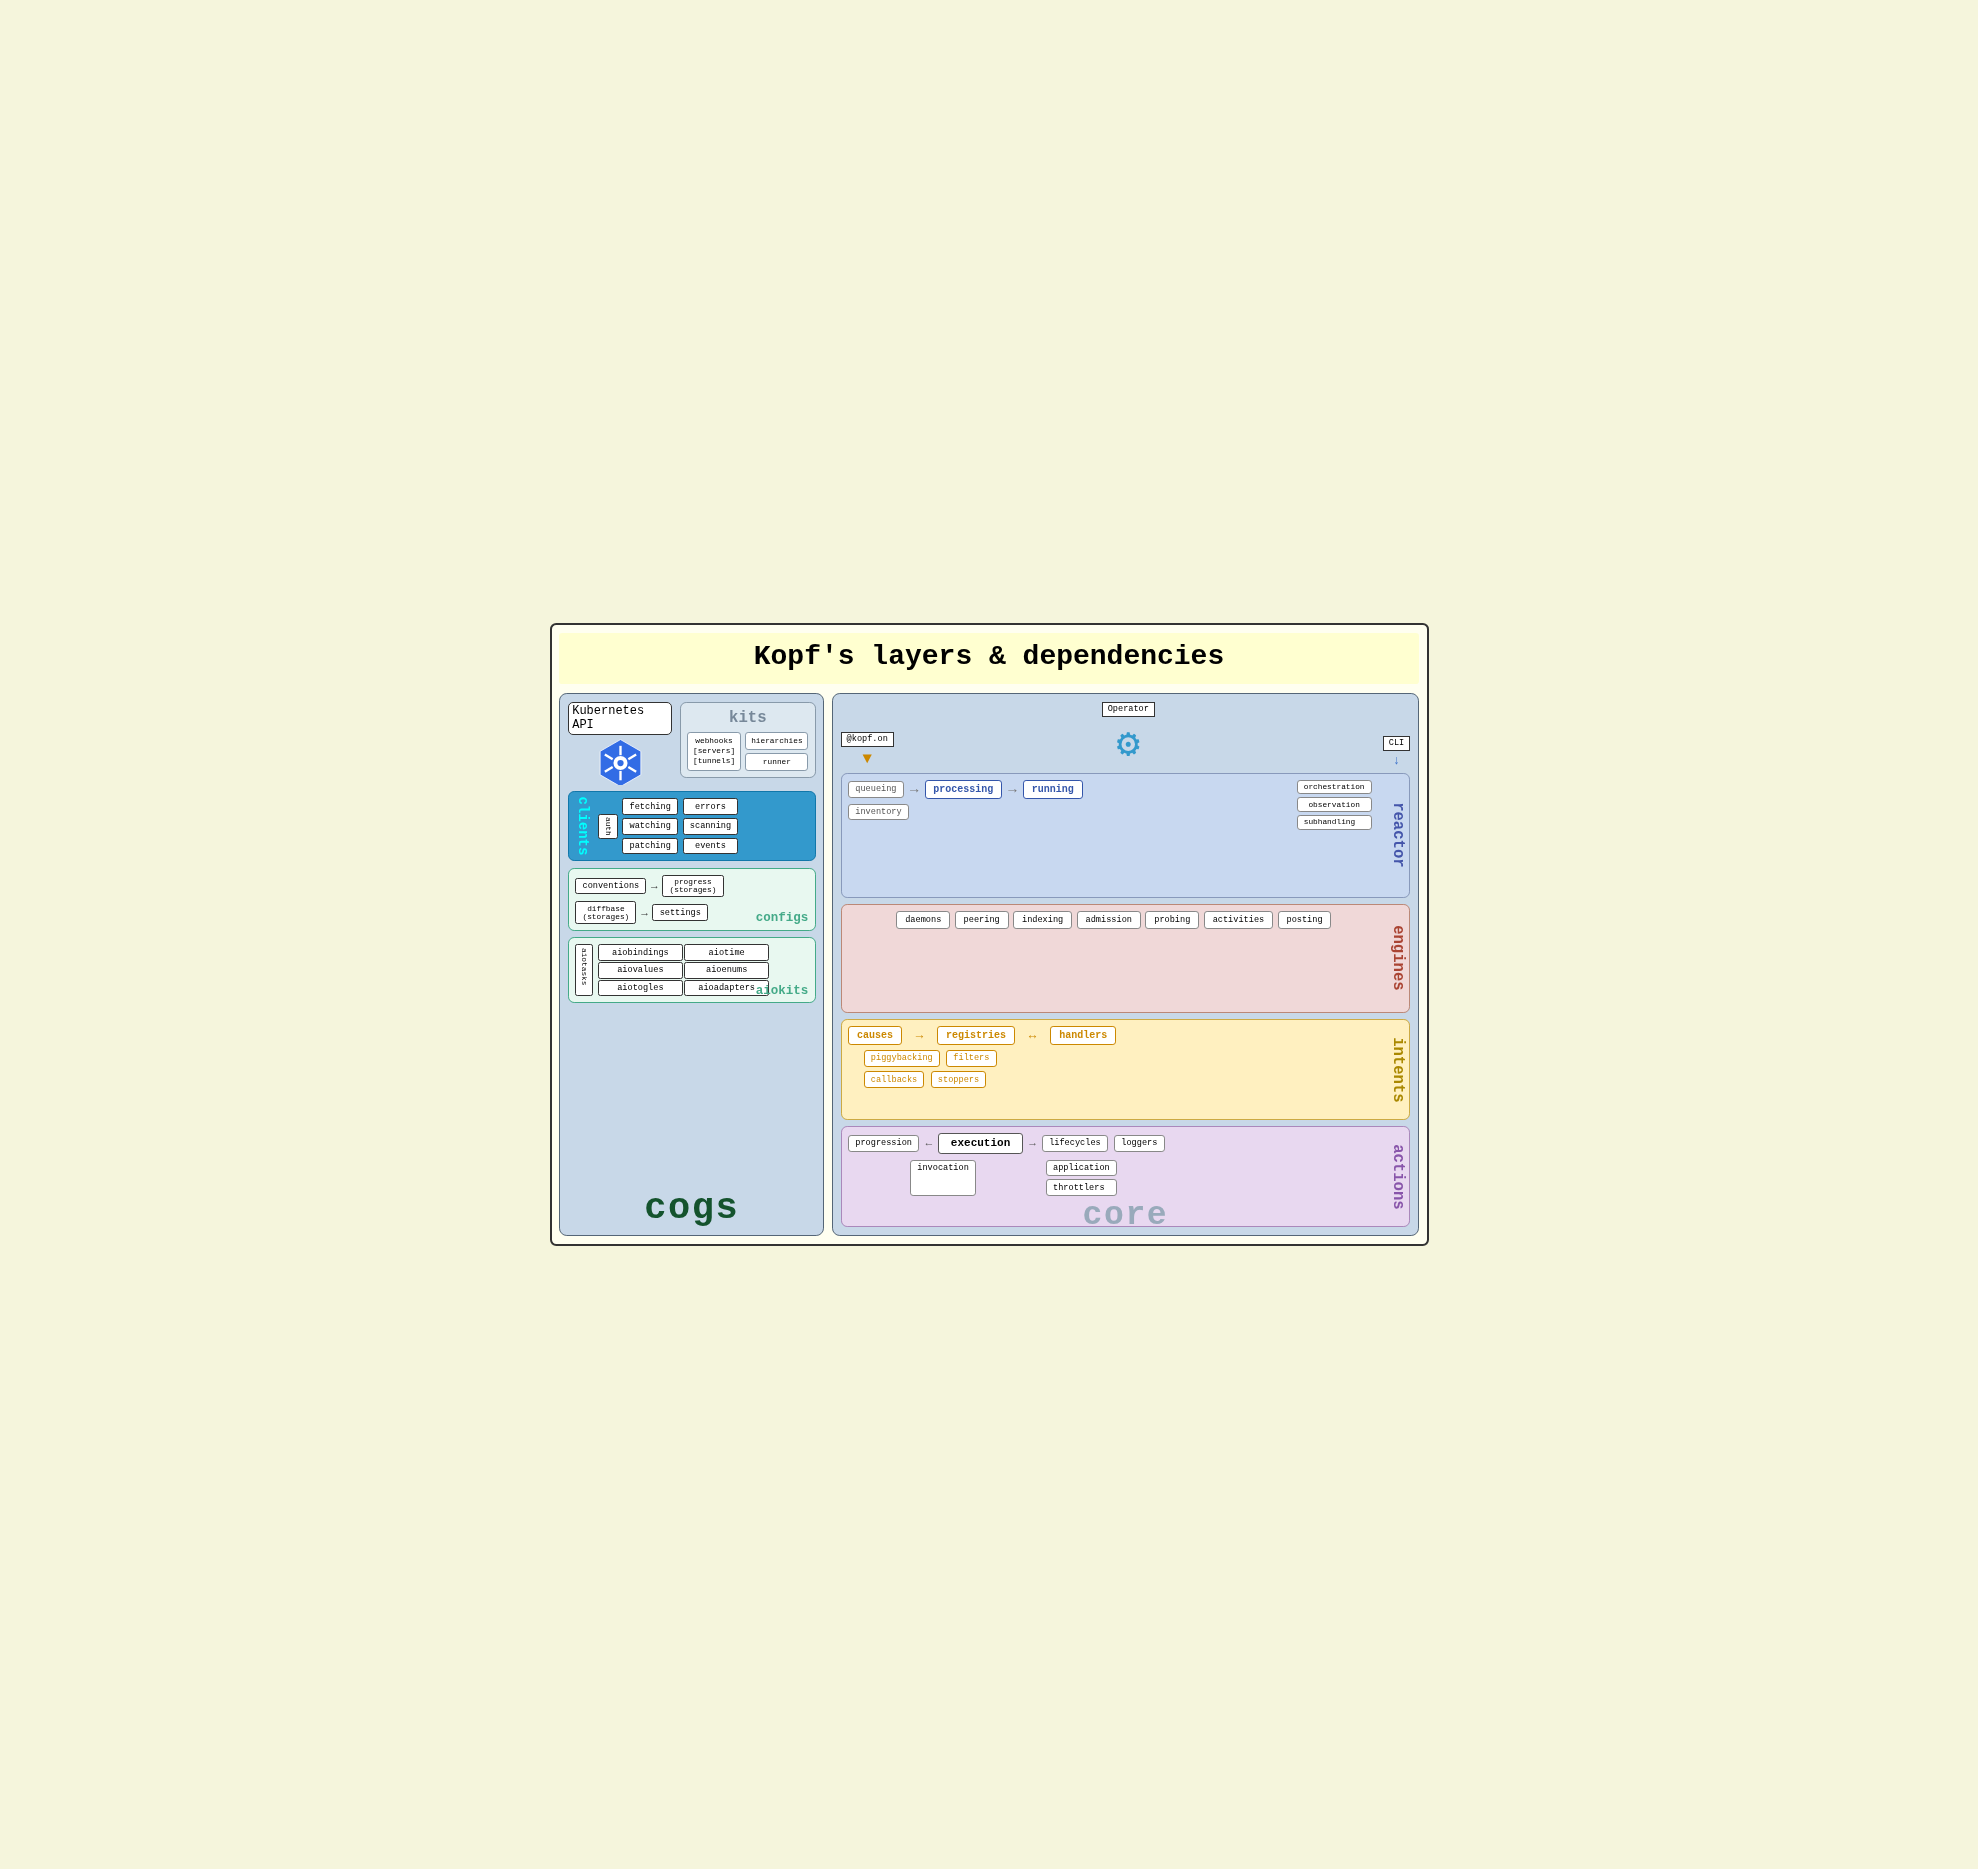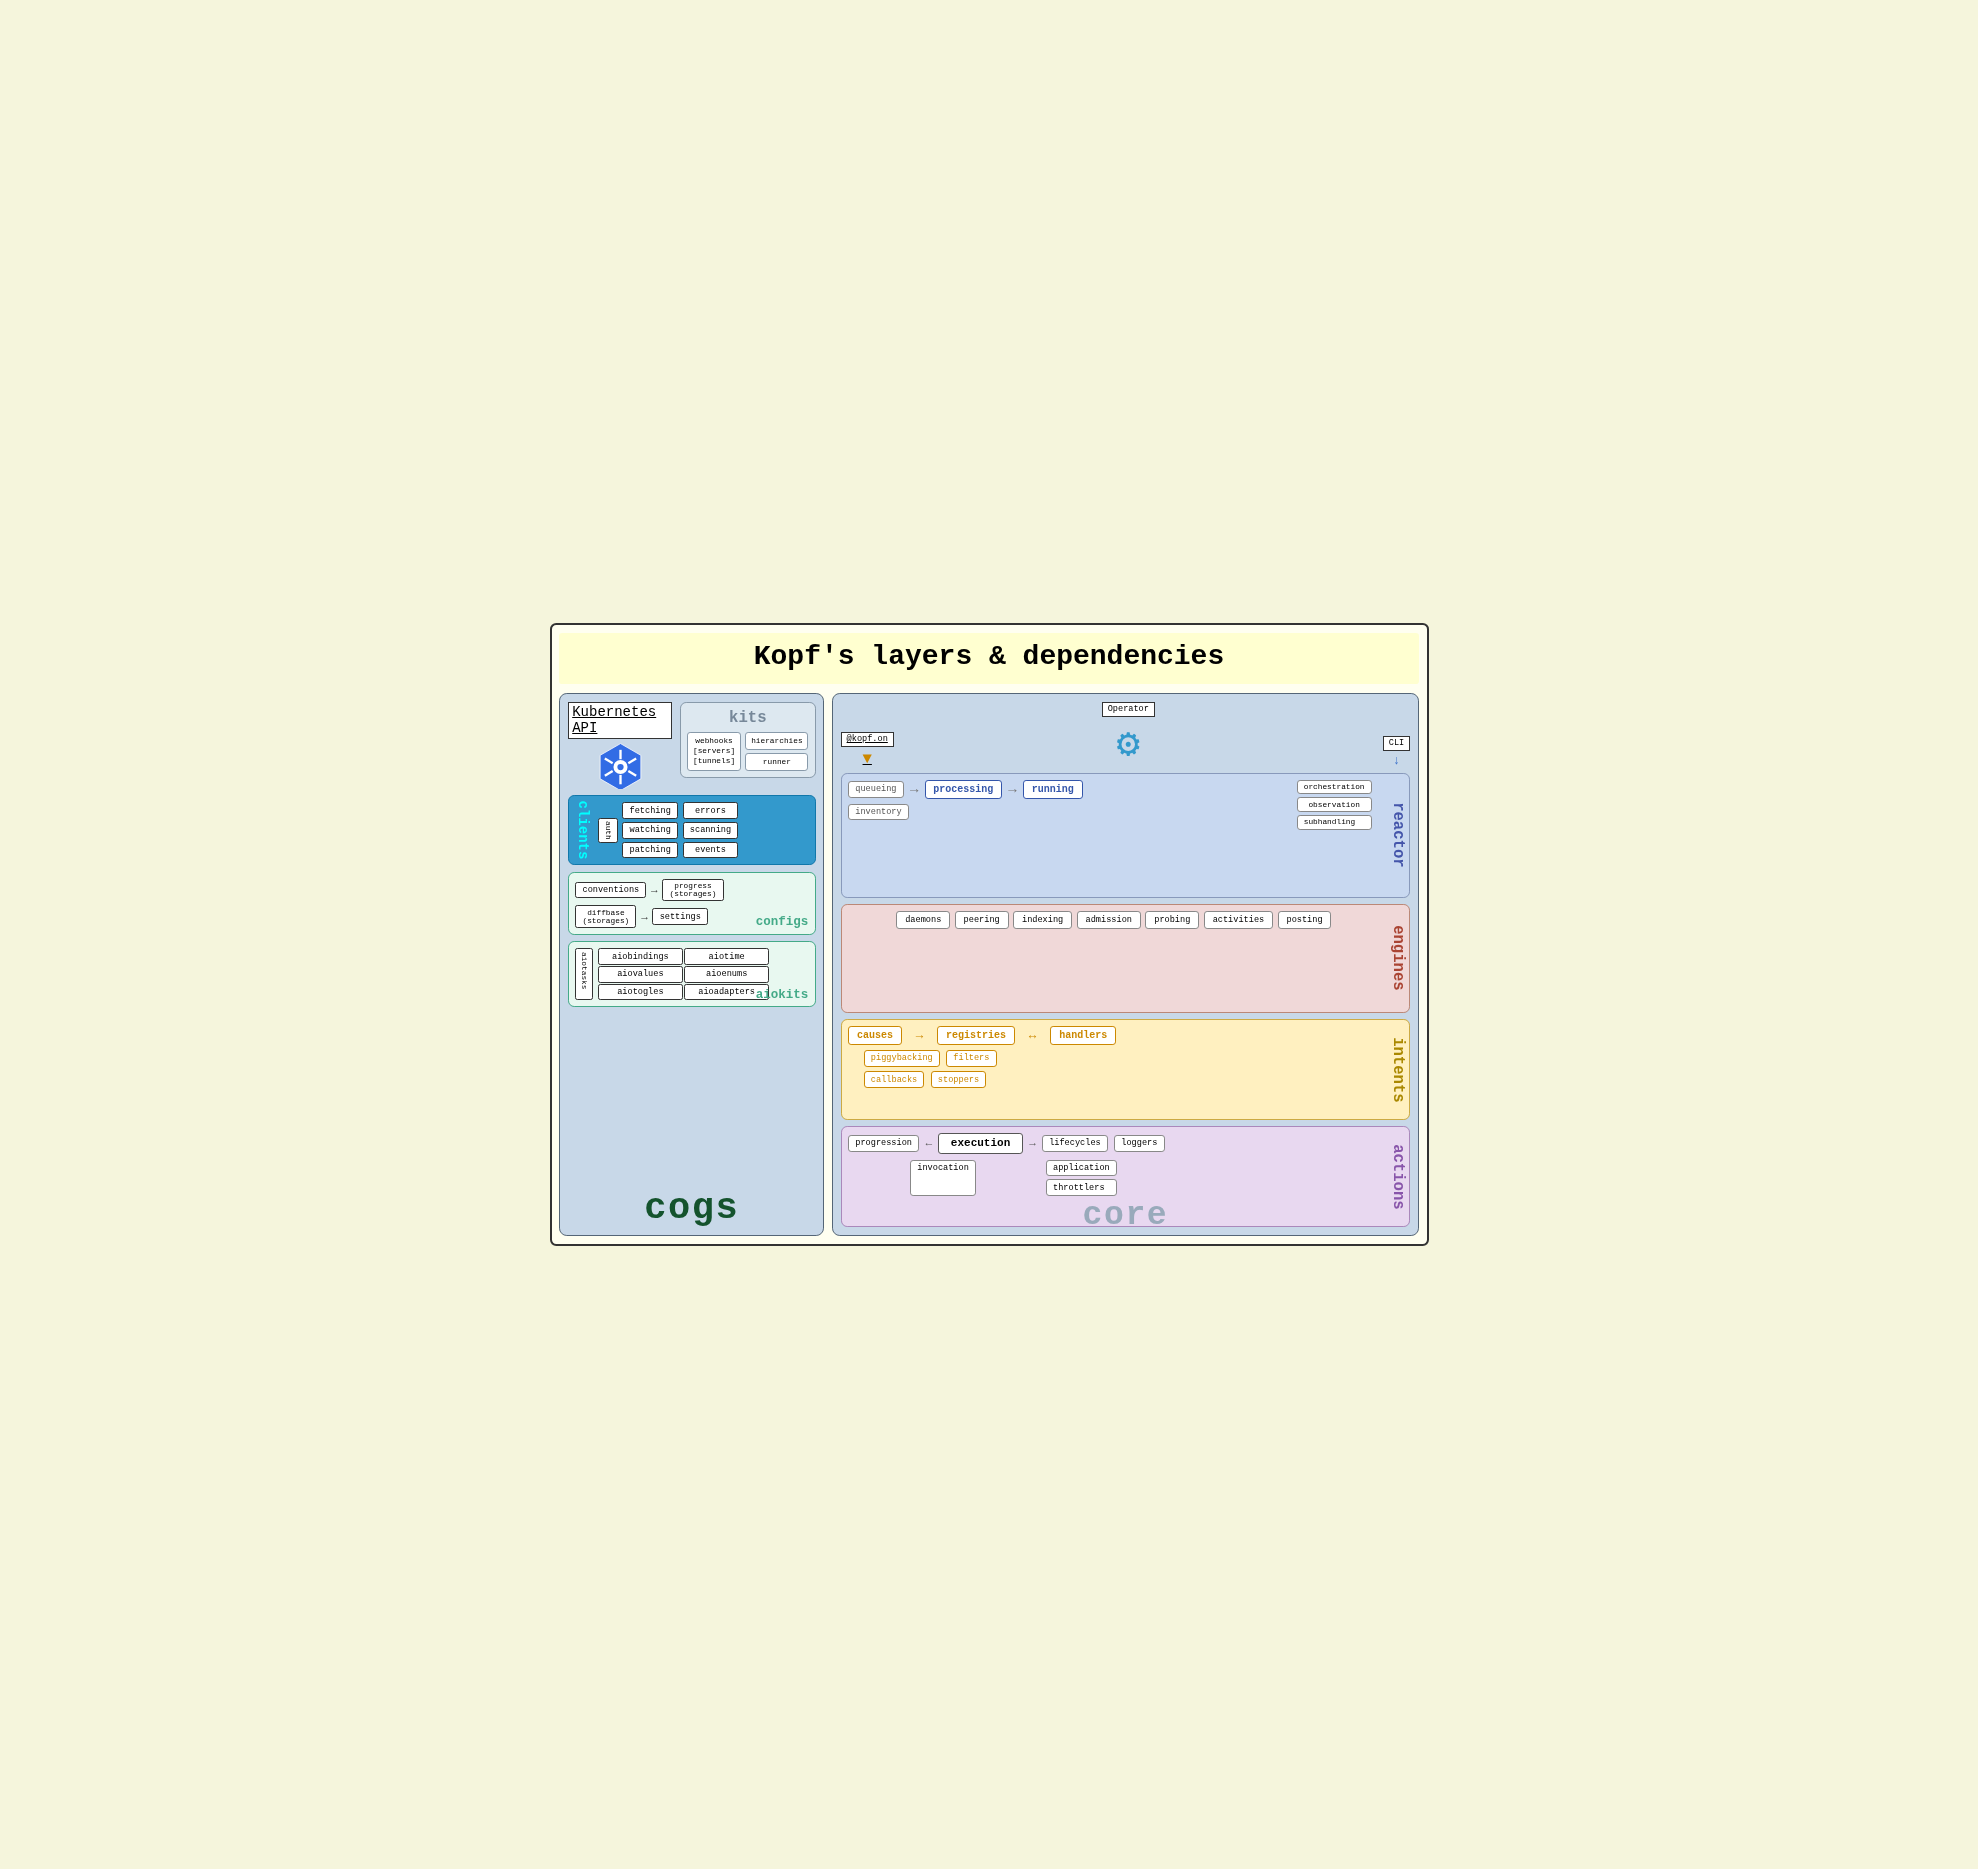--- a/index.html
+++ b/index.html
@@ -48,26 +48,25 @@
       position: absolute;
       bottom: 6.2px;
       left: 50%;
       transform: translateX(-50%);
       font-size: 37px;
       font-weight: bold;
       color: #14532d;
       letter-spacing: 1.6px;
     }
     .k8s-label {
-      font-size: 14px;
+      font-size: 12px;
       border: 0.8px solid #333;
       padding: 1.6px 3.1px;
       background: white;
-      border-radius: 0;
-      text-decoration: underline;
+      border-radius: 5px;
     }
     .k8s-icon {
       width: 47px;
       height: 47px;
     }
     
     .kits-box {
       background: #dde8f0;
       border: 1.6px solid #889aaa;
       border-radius: 6.2px;
@@ -481,21 +480,20 @@
       font-size: 8.6px;
       border: 0.8px solid #333;
       padding: 1.6px 4.7px;
       background: white;
     }
     .kopf-on-box {
       display: flex;
       flex-direction: column;
       align-items: center;
       gap: 3.1px;
-      text-decoration: underline;
     }
     .kopf-on-label {
       font-size: 8.6px;
       border: 0.8px solid #333;
       padding: 1.6px 4.7px;
       background: white;
     }
     .cli-box {
       display: flex;
       flex-direction: column;

